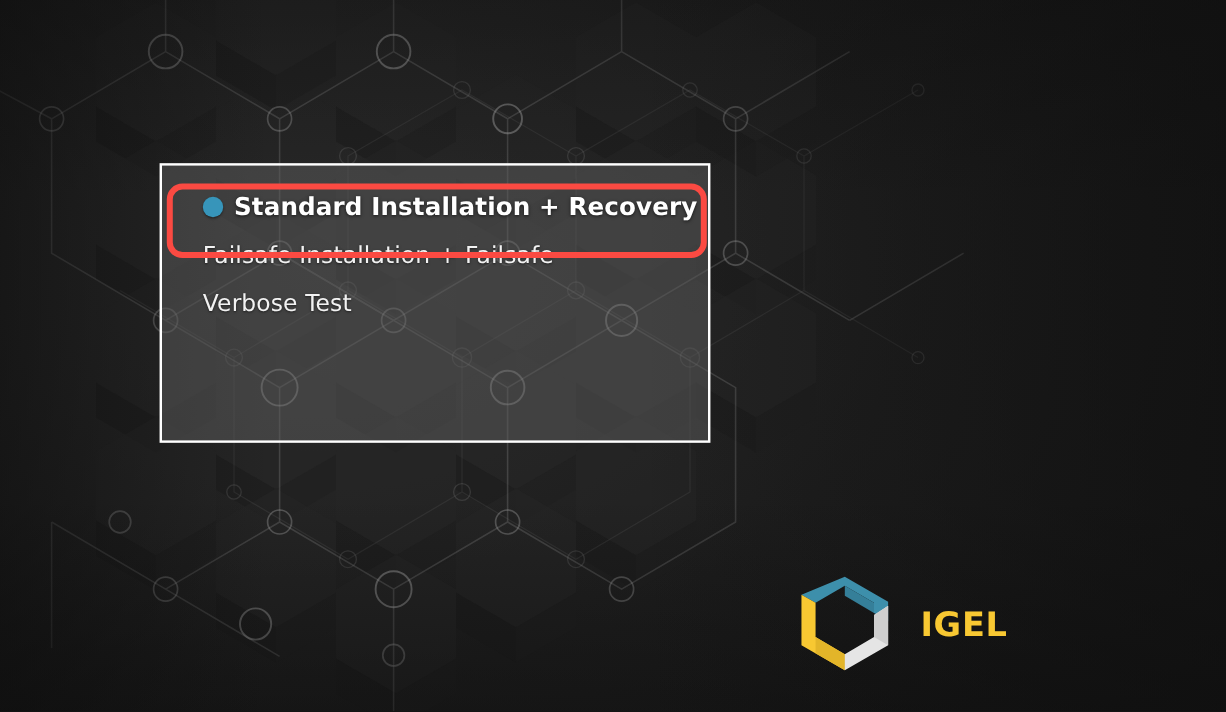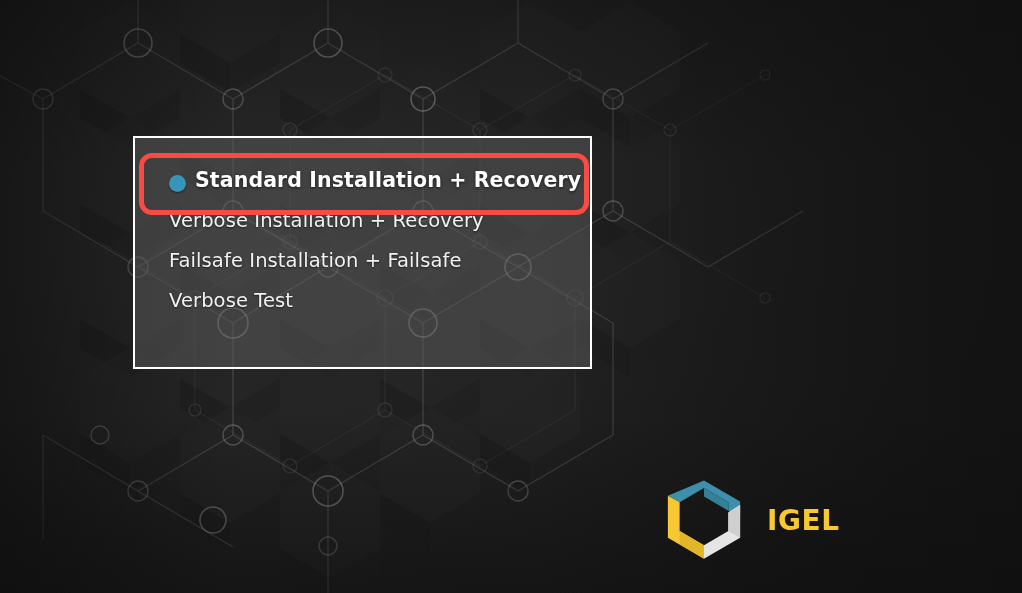--- a/index.html
+++ b/index.html
@@ -51,21 +51,21 @@
   }
   #menu-list {
     position: absolute;
     left: 0; top: 0; right: 0; bottom: 0;
     padding-top: 14px;
   }
   .menu-item {
     position: relative;
     height: 40px;
     display: flex;
-    align-items: flex-end;
+    align-items: center;
     padding-left: 34px;
     box-sizing: border-box;
     color: #f2f2f2;
     font-size: 19.5px;
     letter-spacing: 0.1px;
     white-space: nowrap;
   }
   .menu-item .item-label {
     font-weight: 400;
     text-shadow: 0 1px 2px rgba(0,0,0,0.55);
@@ -255,23 +255,20 @@
   <div id="bg-vignette"></div>
 
   <div id="boot-menu">
     <div id="menu-list">
 
       <div class="menu-item selected">
         <span class="bullet"></span>
         <span class="item-label">Standard Installation + Recovery</span>
       </div>
 
-      <div class="menu-item">
-        <span class="item-label">Verbose Installation + Recovery</span>
-      </div>
 
       <div class="menu-item">
         <span class="item-label">Failsafe Installation + Failsafe</span>
       </div>
 
       <div class="menu-item">
         <span class="item-label">Verbose Test</span>
       </div>
 
     </div>

